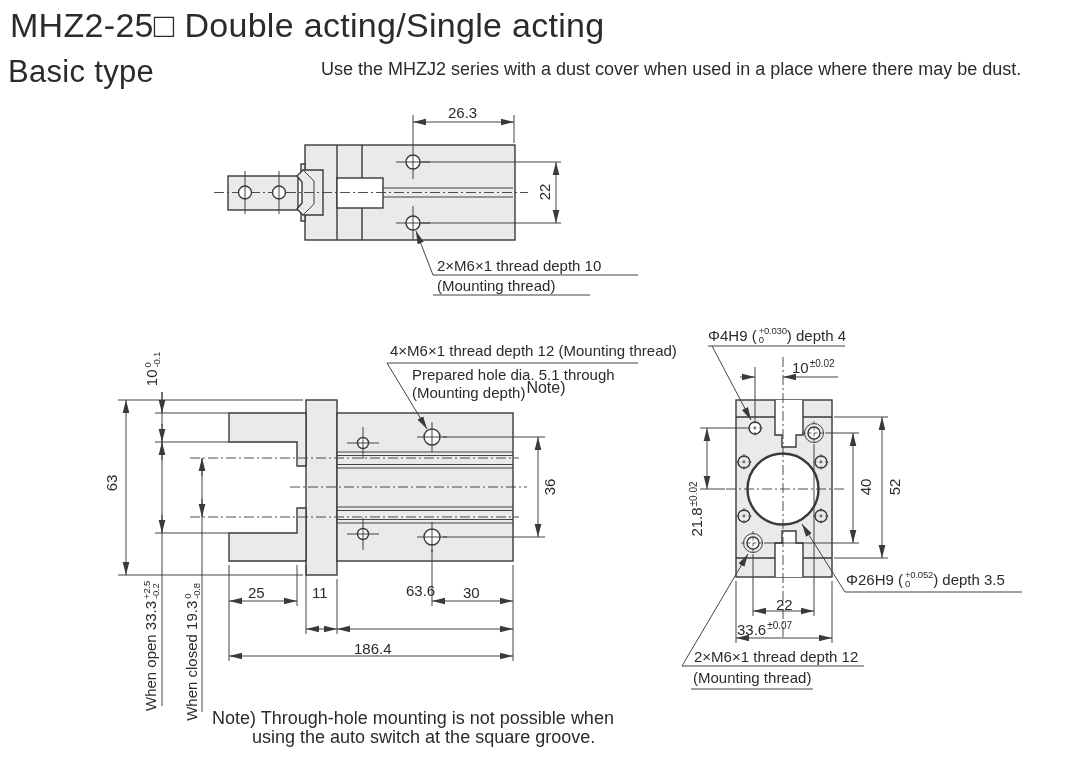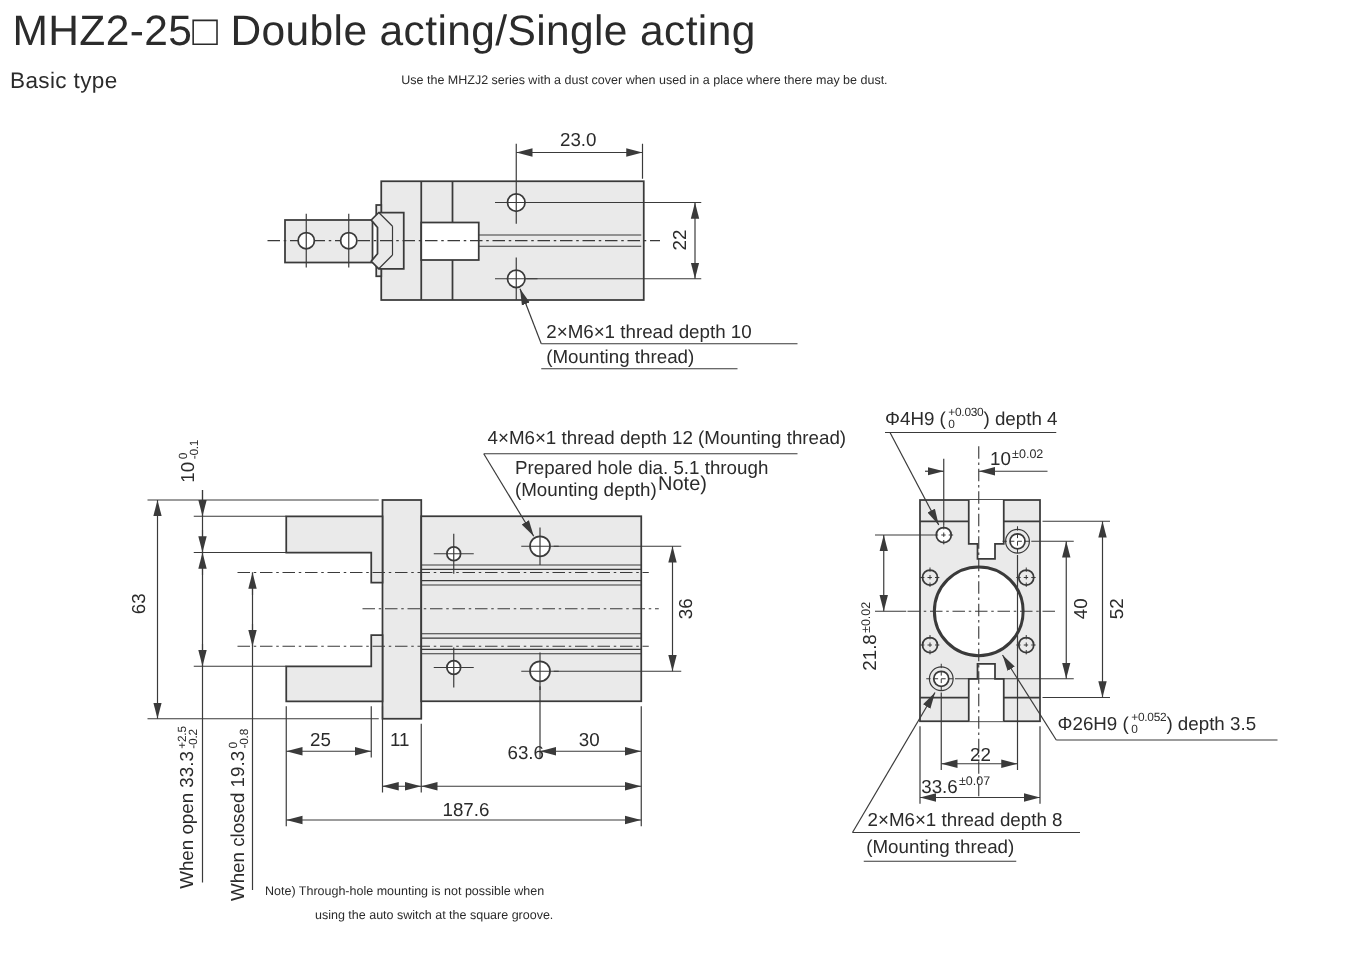--- a/index.html
+++ b/index.html
@@ -7,22 +7,22 @@
        font-family:"Liberation Sans","DejaVu Sans",sans-serif;color:#2b2b2b}
   svg{position:absolute;left:0;top:0}
   .t{position:absolute;white-space:nowrap;font-size:15px;display:flex;align-items:center;line-height:1.15}
   .rl{position:absolute;width:0;height:0}
   .rl>.in{position:absolute;left:0;top:0;transform:translate(-50%,-50%) rotate(-90deg);
           white-space:nowrap;display:flex;align-items:center;font-size:15px;line-height:1.1}
   .st{display:inline-flex;flex-direction:column;align-items:flex-start;font-size:9.5px;
       line-height:8.5px;margin-left:2px;font-weight:400;letter-spacing:-0.2px}
   .sp{font-size:10px;position:relative;top:-4px;margin-left:1px}
   .title{font-size:34px;letter-spacing:0.3px}
-  .subtitle{font-size:18px;letter-spacing:0.3px}
-  .note{font-size:10px}
+  .subtitle{font-size:31px;letter-spacing:0.3px}
+  .note{font-size:18px}
 </style>
 </head>
 <body>
 
 <svg width="1080" height="762" viewBox="0 0 1080 762">
   <defs>
     <marker id="ar" viewBox="0 0 12 8" markerWidth="13" markerHeight="9" refX="12" refY="4" orient="auto-start-reverse" markerUnits="userSpaceOnUse">
       <path d="M12,4 L0,0.9 L0,7.1 Z" fill="#3a3a3a"></path>
     </marker>
     <style>
@@ -154,21 +154,21 @@
     <path class="d" d="M845,592 H1022"></path>
     <line class="d" x1="682" y1="666" x2="748" y2="554" marker-end="url(#ar)"></line>
     <path class="d" d="M682,666 H864 M691,689 H813"></path>
   </g>
 </svg>
 
 <div class="t title" style="left:10px;top:6px">MHZ2-25□ Double acting/Single acting</div>
 <div class="t subtitle" style="left:8px;top:54px">Basic type</div>
 <div class="t note" style="left:321px;top:59px">Use the MHZJ2 series with a dust cover when used in a place where there may be dust.</div>
 
-<div class="t" style="left:448px;top:104px">23.0</div>
+<div class="t" style="left:448px;top:104px">26.3</div>
 <div class="rl" style="left:545px;top:192px">
   <div class="in">
       <span>22</span>
     </div>
 </div>
 <div class="t" style="left:437px;top:257px">2×M6×1 thread depth 10</div>
 <div class="t" style="left:437px;top:277px">(Mounting thread)</div>
 
 <div class="rl" style="left:152px;top:369px">
   <div class="in">
@@ -191,22 +191,22 @@
   <span class="sp" style="font-size:16px">Note)</span>
 </div>
 <div class="rl" style="left:550px;top:487px">
   <div class="in">
       <span>36</span>
     </div>
 </div>
 <div class="t" style="left:248px;top:584px">25</div>
 <div class="t" style="left:463px;top:584px">30</div>
 <div class="t" style="left:312px;top:584px">11</div>
-<div class="t" style="left:406px;top:594px">63.6</div>
-<div class="t" style="left:354px;top:640px">187.6</div>
+<div class="t" style="left:406px;top:582px">63.6</div>
+<div class="t" style="left:354px;top:640px">186.4</div>
 <div class="rl" style="left:151px;top:646px">
   <div class="in">
     <span>When open 33.3</span>
     <span class="st">
       <span>+2.5</span>
       <span>-0.2</span>
     </span>
   </div>
 </div>
 <div class="rl" style="left:192px;top:652px">
@@ -253,17 +253,17 @@
     <span>+0.052</span>
     <span>0</span>
   </span>
   <span>) depth 3.5</span>
 </div>
 <div class="t" style="left:776px;top:596px">22</div>
 <div class="t" style="left:737px;top:621px">
   <span>33.6</span>
   <span class="sp">±0.07</span>
 </div>
-<div class="t" style="left:694px;top:648px">2×M6×1 thread depth 8</div>
+<div class="t" style="left:694px;top:648px">2×M6×1 thread depth 12</div>
 <div class="t" style="left:693px;top:669px">(Mounting thread)</div>
 
 <div class="t note" style="left:212px;top:708px">Note) Through-hole mounting is not possible when</div>
 <div class="t note" style="left:252px;top:727px">using the auto switch at the square groove.</div>
 
 </body></html>

